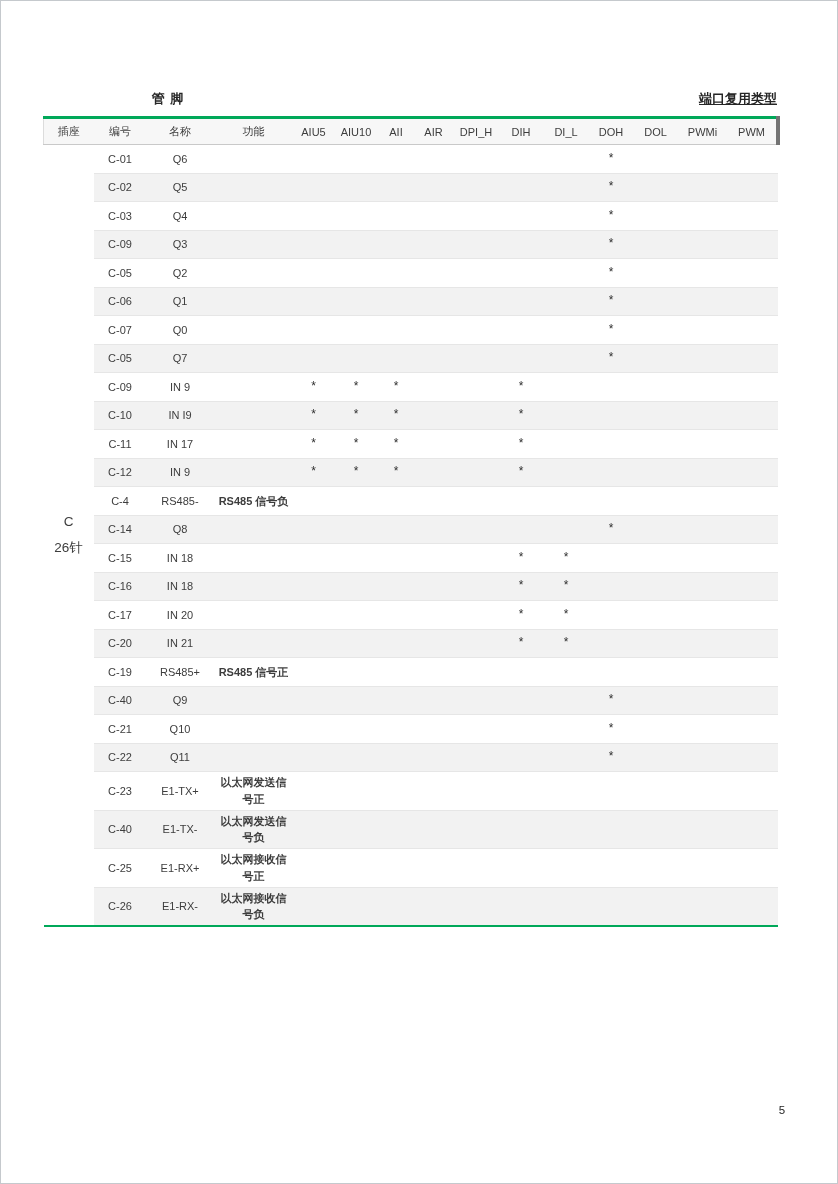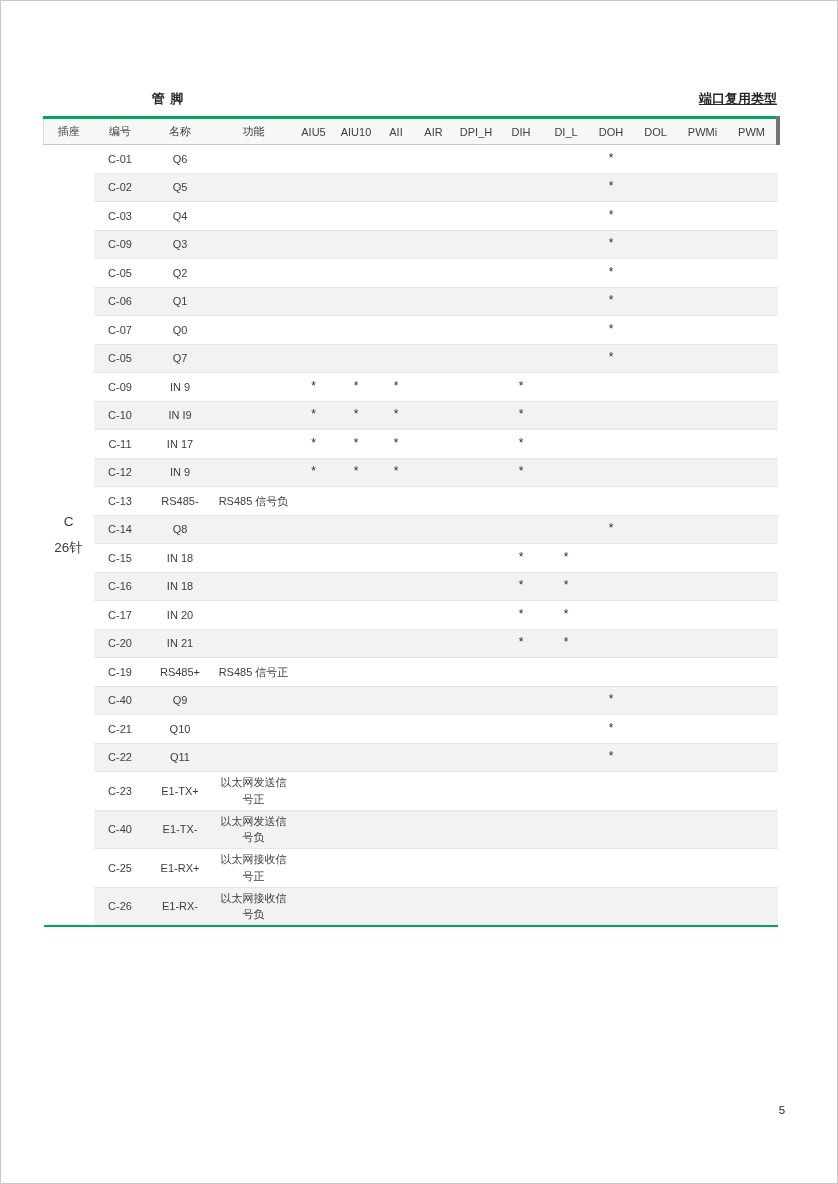--- a/index.html
+++ b/index.html
@@ -36,21 +36,21 @@
     vertical-align:middle; overflow:hidden;
   }
   .pin-table tr.tall td { height:37.5px; }
   .pin-table tbody tr:not(:first-child) td { border-top:1px solid #e6e6e6; }
   .pin-table tbody tr.stripe td { background:#f2f2f2; }
   .pin-table td.socket-cell {
     background:#ffffff; border:none;
     font-size:13.5px; color:#3d3d3d; vertical-align:middle;
   }
   .socket-cell div { line-height:1.95; }
-  .func-cell span { display:inline-block; max-width:72px; line-height:1.5; }
+  .func-cell span { display:inline-block; max-width:72px; line-height:1.5;font-weight:bold; }
   .mark { font-size:12px; position:relative; top:-1px; color:#2e2e2e; }
   .page-number {
     position:absolute; left:771px; top:1103px;
     font-size:11.5px; color:#1f1f1f; width:20px; text-align:center;
   }
 </style>
 </head>
 <body>
 
 <div class="page">
@@ -290,21 +290,21 @@
             <td class="mark-cell"></td>
             <td class="mark-cell"></td>
             <td class="mark-cell"><span class="mark">*</span></td>
             <td class="mark-cell"></td>
             <td class="mark-cell"></td>
             <td class="mark-cell"></td>
             <td class="mark-cell"></td>
             <td class="mark-cell"></td>
           </tr>
           <tr>
-            <td class="id-cell">C-13</td>
+            <td class="id-cell">C-4</td>
             <td class="name-cell">RS485-</td>
             <td class="func-cell"><span>RS485 信号负</span></td>
             <td class="mark-cell"></td>
             <td class="mark-cell"></td>
             <td class="mark-cell"></td>
             <td class="mark-cell"></td>
             <td class="mark-cell"></td>
             <td class="mark-cell"></td>
             <td class="mark-cell"></td>
             <td class="mark-cell"></td>

